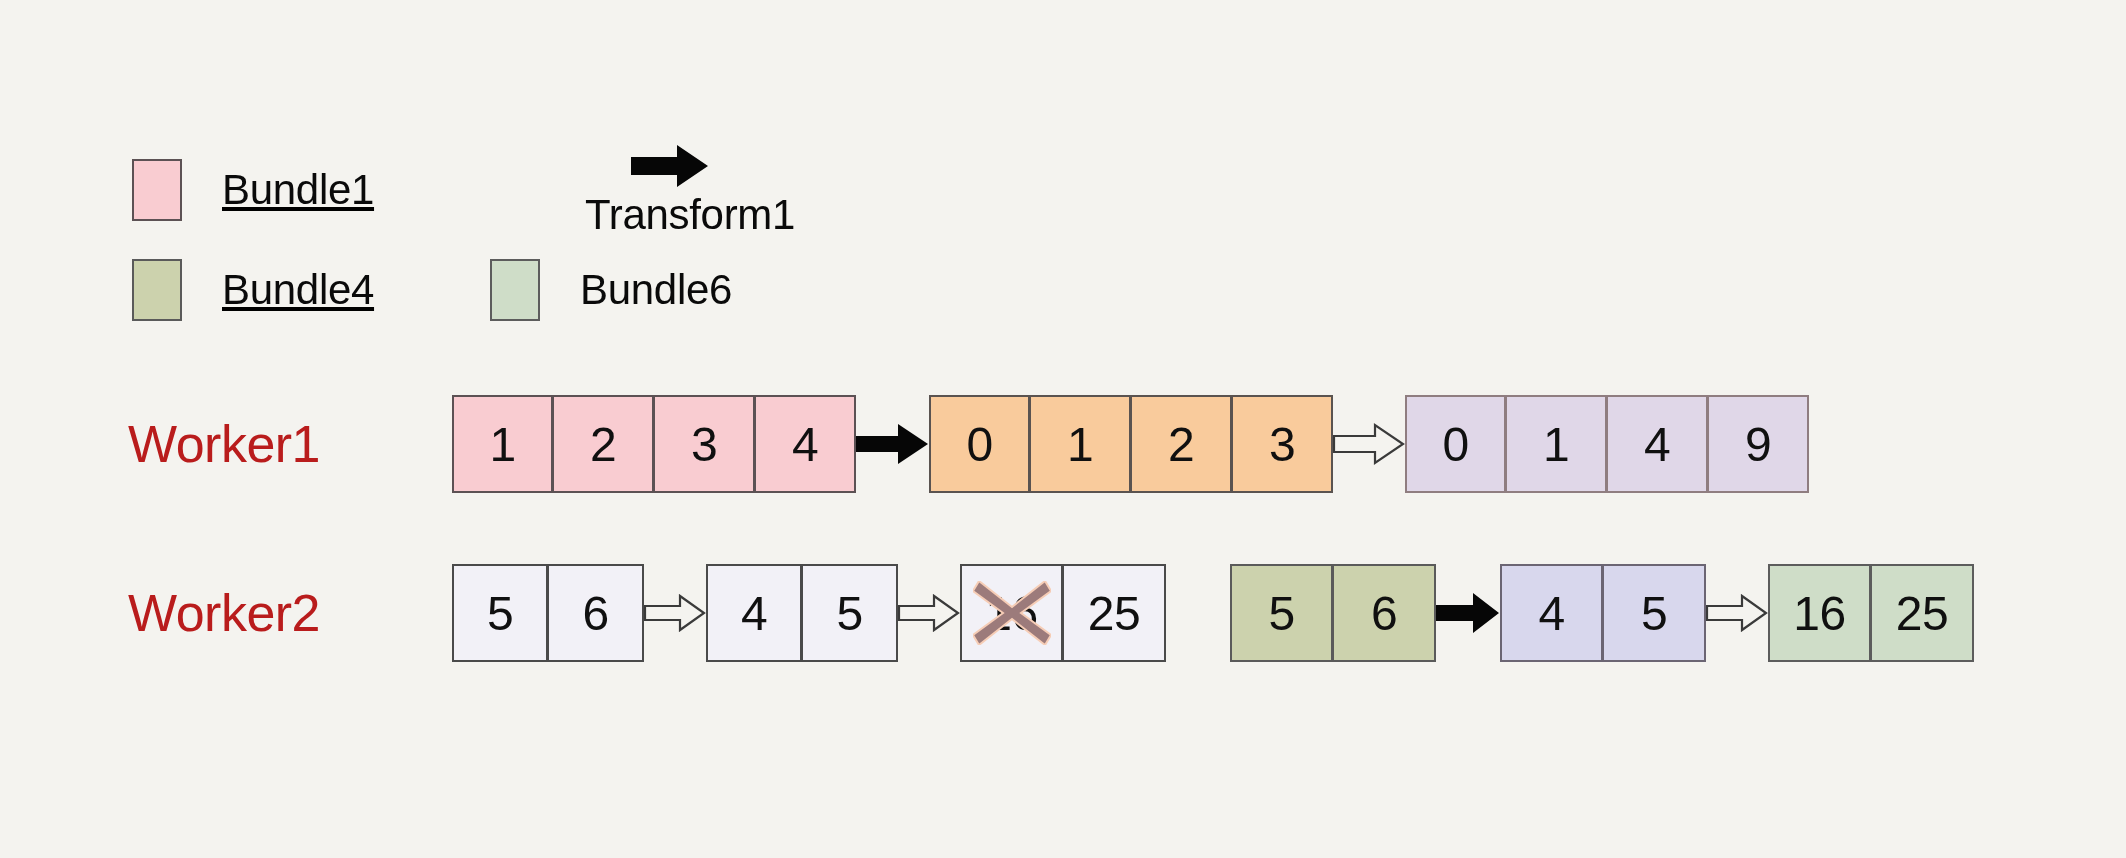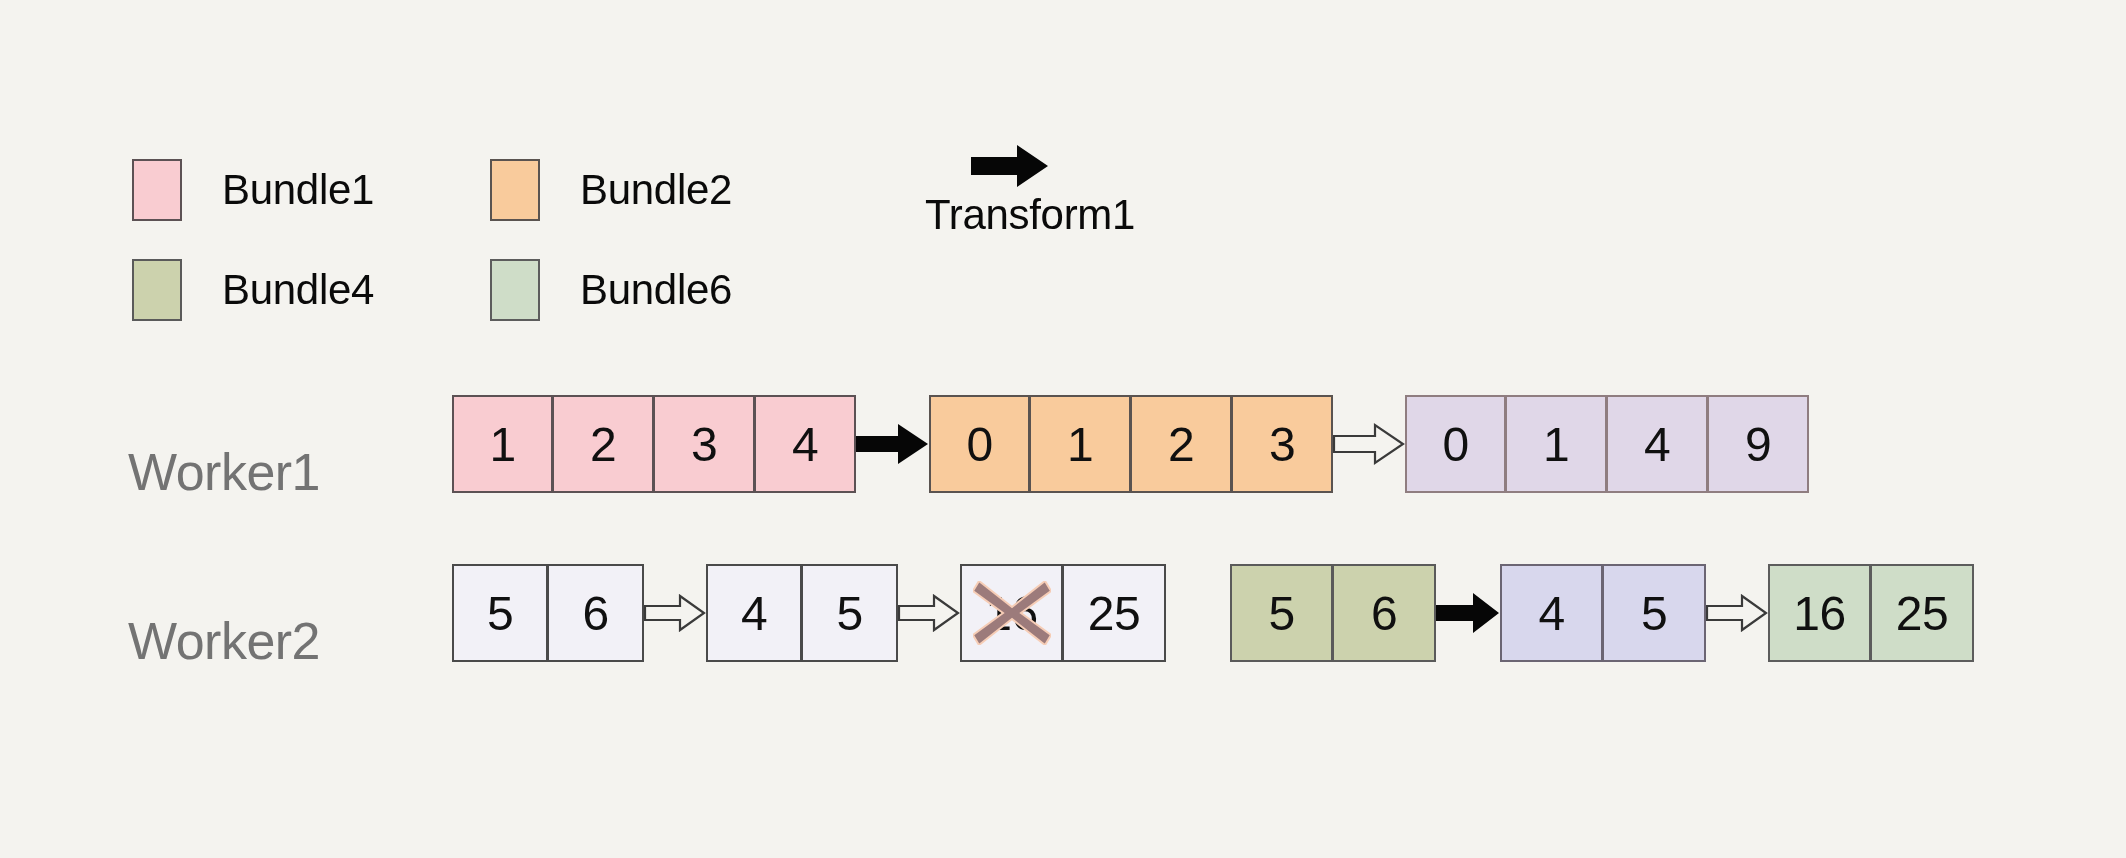--- a/index.html
+++ b/index.html
@@ -24,21 +24,21 @@
   }
   .legend-row {
     display: flex;
     align-items: center;
     height: 100px;
   }
   .legend-item {
     display: flex;
     align-items: center;
   }
-  .legend-item.c0 { width: 358px; }
+  .legend-item.c0 { width: 358px; text-decoration: underline; }
   .legend-item.c1 { width: 340px; }
   .legend-item.c2 { width: 490px; }
   .legend-item.c3 { width: 360px; flex-direction: column; }
 
   .legend-swatch {
     width: 50px;
     height: 62px;
     border: 2.5px solid #5c5c5c;
     box-sizing: border-box;
     flex: 0 0 auto;
@@ -70,24 +70,23 @@
   }
   #worker-row-1 { top: 394px; }
   #worker-row-2 { top: 563px; }
 
   .worker-label {
     position: absolute;
     left: 128px;
     top: 50%;
     transform: translateY(-50%);
     font-size: 52px;
-    color: #737373;
+    color: #b91c1c;
     white-space: nowrap;
     letter-spacing: -0.5px;
-    margin-top: 28px;
   }
 
   .flow {
     position: absolute;
     top: 0;
     display: flex;
     align-items: center;
     height: 100px;
   }
   #worker-row-1 .flow { left: 452px; }
@@ -151,24 +150,20 @@
 
 <div id="legend">
 
   <div class="legend-row">
 
     <div class="legend-item c0">
       <span class="legend-swatch" style="background:#f9ccd1;border-color:#5c5154;"></span>
       <span class="legend-label">Bundle1</span>
     </div>
 
-    <div class="legend-item c1">
-      <span class="legend-swatch" style="background:#f9cb9c;border-color:#5a5350;"></span>
-      <span class="legend-label">Bundle2</span>
-    </div>
 
 
     <div class="legend-item c3">
       <span class="legend-arrow-box">
         <svg width="78" height="46" viewBox="0 0 78 46">
           <path d="M0,14 L46,14 L46,2 L77,23 L46,44 L46,32 L0,32 Z" fill="#060606"></path>
         </svg>
       </span>
       <span class="legend-label">Transform1</span>
     </div>

